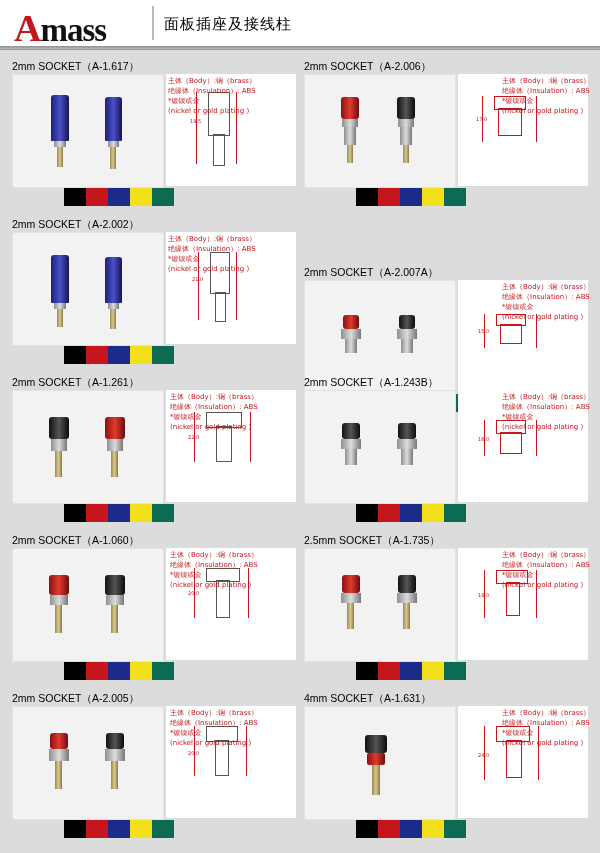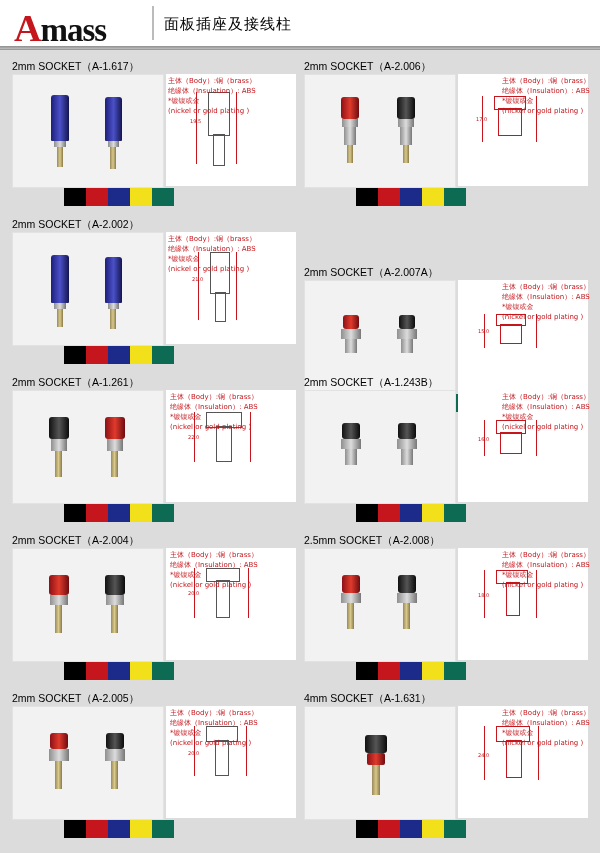--- a/index.html
+++ b/index.html
@@ -344,21 +344,21 @@
       <div class="swatches">
         <i style="background:#000000"></i>
         <i style="background:#c4161c"></i>
         <i style="background:#1c2a8a"></i>
         <i style="background:#f2e11a"></i>
         <i style="background:#0c6b52"></i>
       </div>
     </div>
 
     <div class="cell" style="left:0px;top:474px;">
-      <div class="cell-title">2mm SOCKET（A-2.004）</div>
+      <div class="cell-title">2mm SOCKET（A-1.060）</div>
       <div class="photo">
         <div class="conn" style="left:36px;top:26px;">
           <div class="body cap-red" style="left:0;top:0;width:20px;height:20px;border-radius:3px;"></div>
           <div class="nut" style="left:1px;top:20px;width:18px;height:10px;"></div>
           <div class="shaft" style="left:6px;top:30px;width:7px;height:28px;"></div>
         </div>
         <div class="conn" style="left:92px;top:26px;">
           <div class="body cap-black" style="left:0;top:0;width:20px;height:20px;border-radius:3px;"></div>
           <div class="nut" style="left:1px;top:20px;width:18px;height:10px;"></div>
           <div class="shaft" style="left:6px;top:30px;width:7px;height:28px;"></div>
@@ -380,21 +380,21 @@
       <div class="swatches">
         <i style="background:#000000"></i>
         <i style="background:#c4161c"></i>
         <i style="background:#1c2a8a"></i>
         <i style="background:#f2e11a"></i>
         <i style="background:#0c6b52"></i>
       </div>
     </div>
 
     <div class="cell" style="left:292px;top:474px;">
-      <div class="cell-title">2.5mm SOCKET（A-2.008）</div>
+      <div class="cell-title">2.5mm SOCKET（A-1.735）</div>
       <div class="photo">
         <div class="conn" style="left:36px;top:26px;">
           <div class="body cap-red" style="left:1px;top:0;width:18px;height:18px;border-radius:3px;"></div>
           <div class="nut" style="left:0px;top:18px;width:20px;height:10px;"></div>
           <div class="shaft" style="left:6px;top:28px;width:7px;height:26px;"></div>
         </div>
         <div class="conn" style="left:92px;top:26px;">
           <div class="body cap-black" style="left:1px;top:0;width:18px;height:18px;border-radius:3px;"></div>
           <div class="nut" style="left:0px;top:18px;width:20px;height:10px;"></div>
           <div class="shaft" style="left:6px;top:28px;width:7px;height:26px;"></div>

